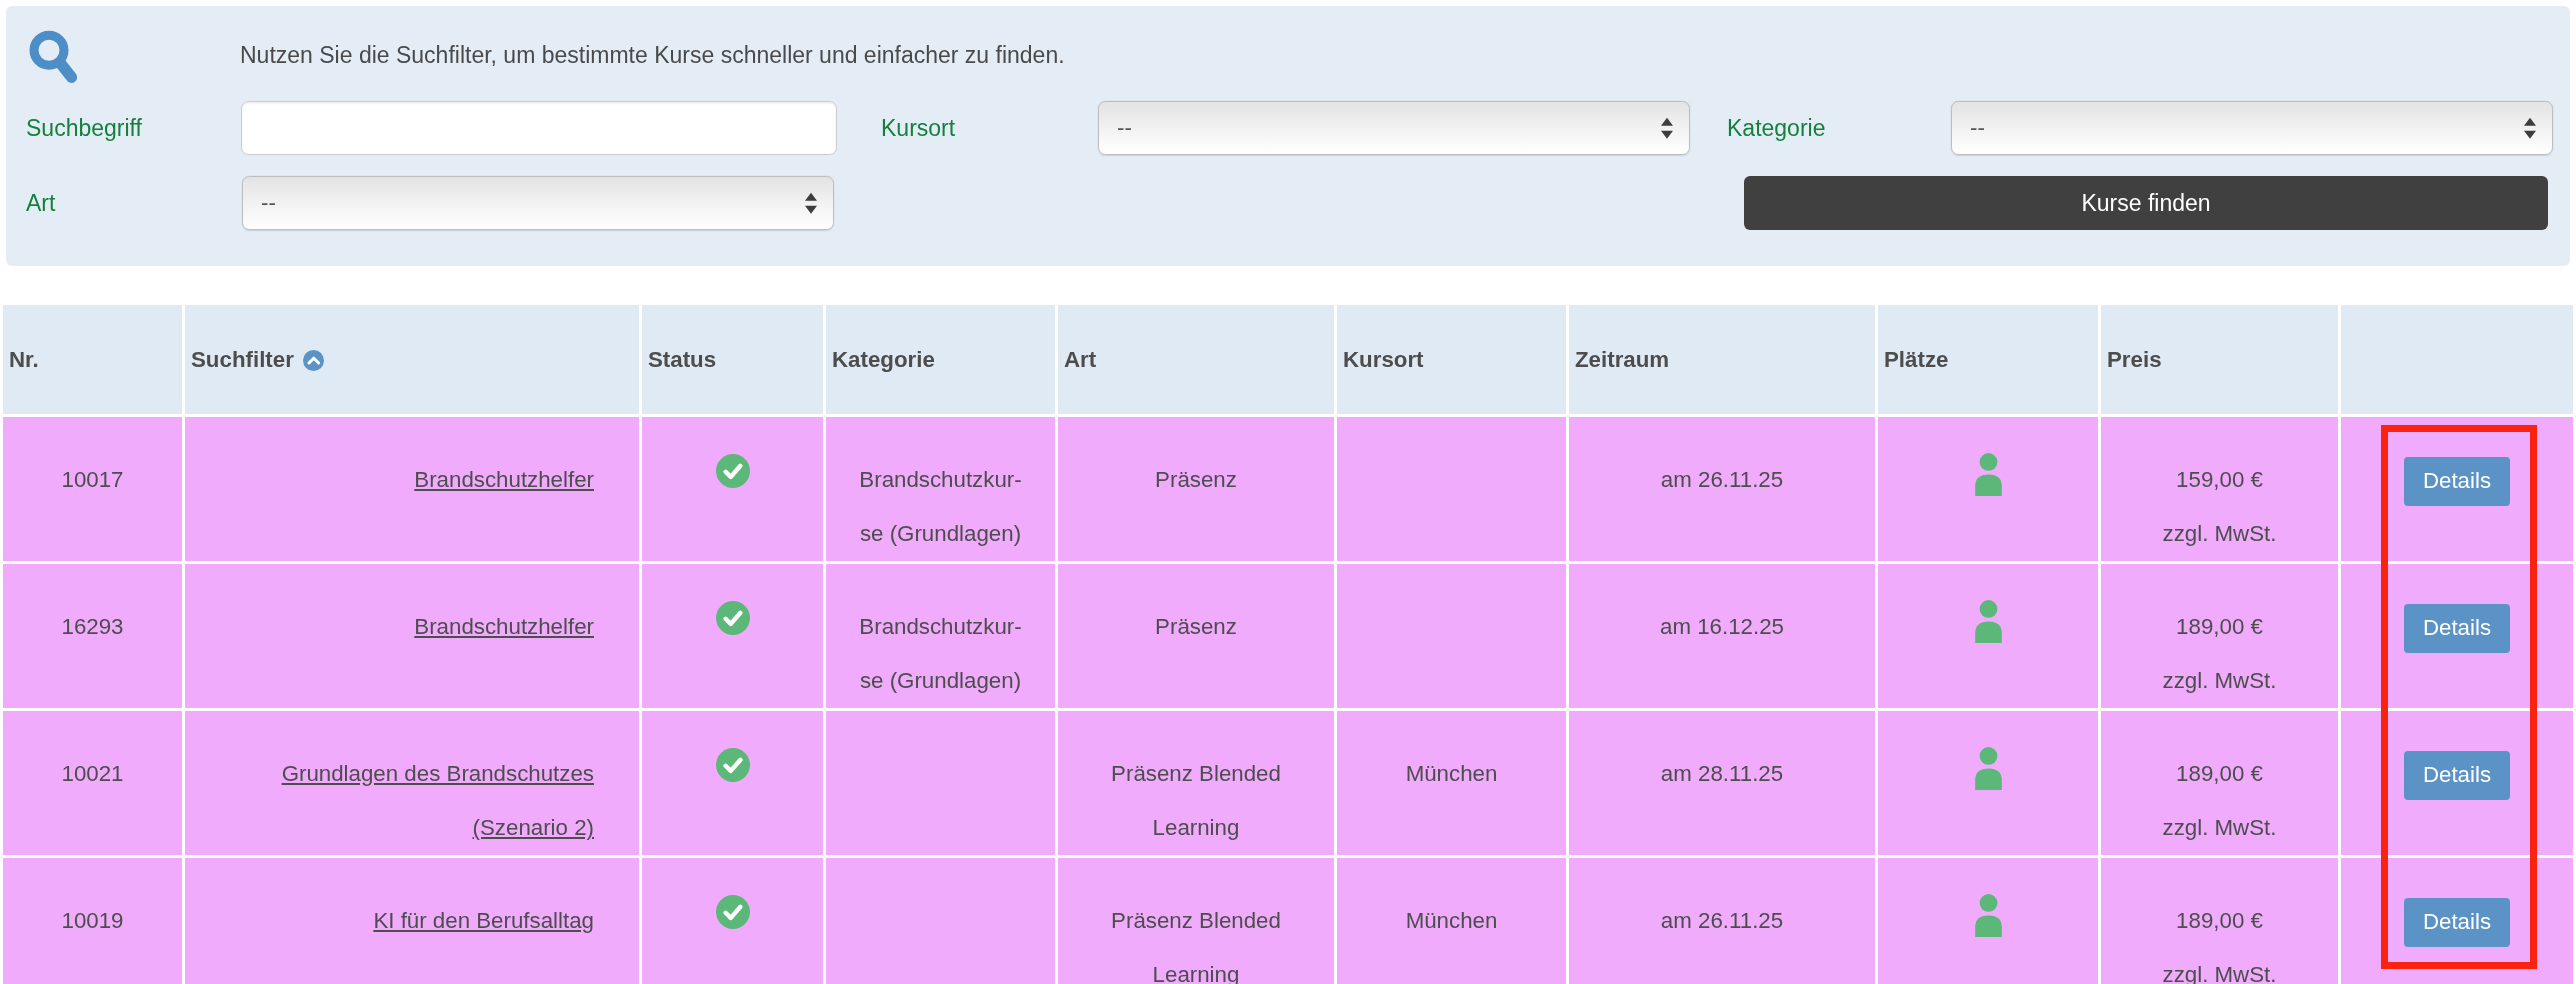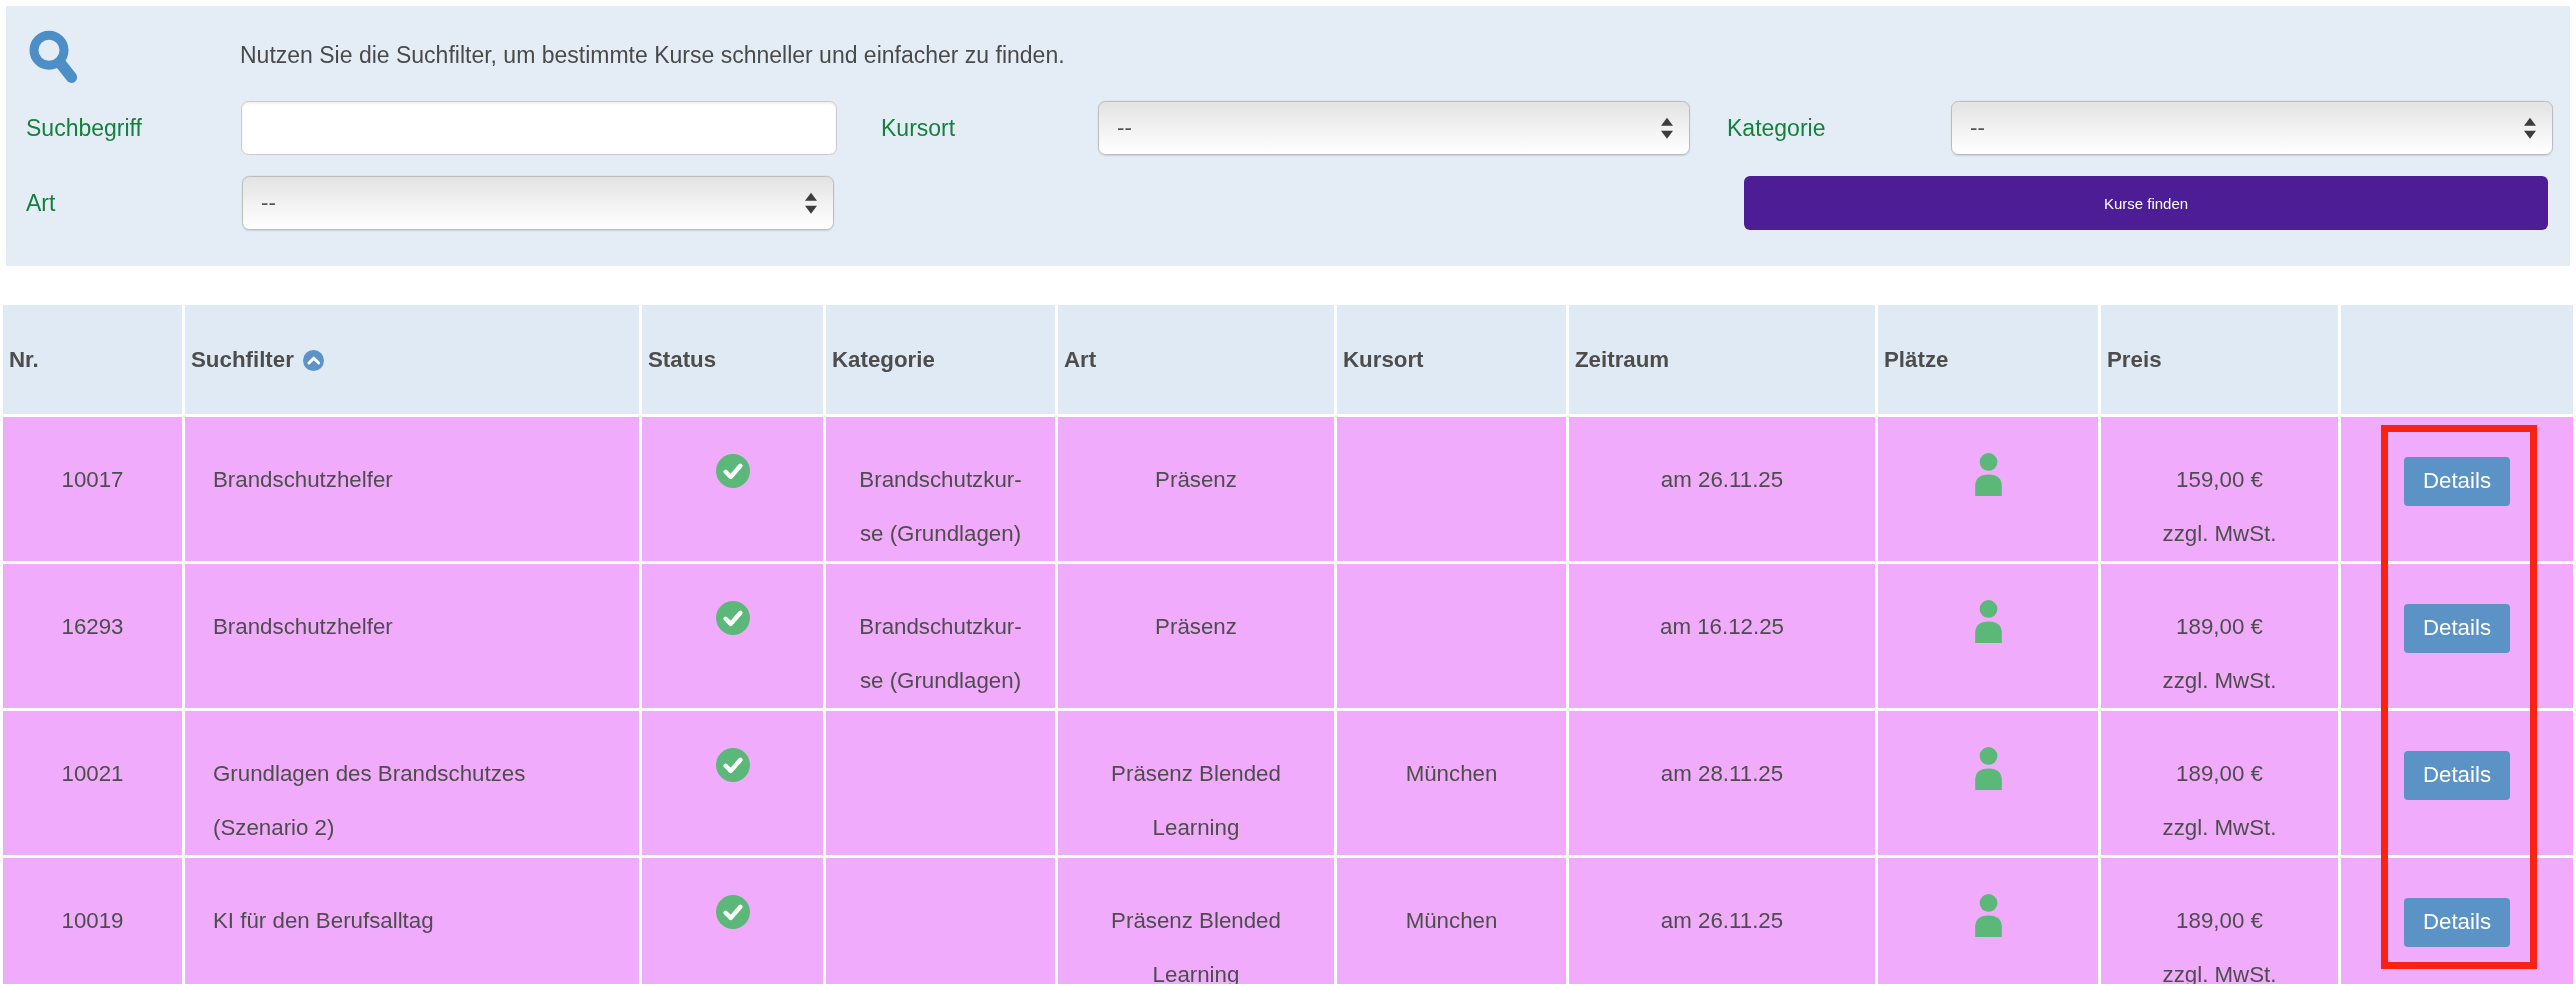--- a/index.html
+++ b/index.html
@@ -5,21 +5,21 @@
   * { box-sizing: border-box; }
   html, body { margin:0; padding:0; }
   body {
     width:2576px; height:984px; overflow:hidden; position:relative;
     background:#ffffff; font-family:"Liberation Sans", sans-serif; color:#4a4a4a;
   }
 
   
   .filter-panel {
     position:absolute; left:6px; top:6px; width:2564px; height:260px;
-    background:#e4edf6; border-radius:0;
+    background:#e4edf6; border-radius:6px;
   }
   .magnifier { position:absolute; left:22.3px; top:24px; }
   .intro { position:absolute; left:234px; top:34px; font-size:23px; line-height:30px; color:#4a4a4a; }
   .flabel { position:absolute; font-size:23px; height:54px; line-height:54px; color:#15803d; white-space:nowrap; }
   #lbl-suchbegriff { left:20px;   top:95px; }
   #lbl-kursort     { left:875px; top:95px; }
   #lbl-kategorie   { left:1721px; top:95px; }
   #lbl-art         { left:20px;   top:170px; }
 
   .text-input {
@@ -38,38 +38,38 @@
   }
   #sel-kursort   { left:1092px; width:592px; }
   #sel-kategorie { left:1945px; width:602px; }
   #sel-art       { left:236px;  top:170px; width:592px; }
   .arrows { position:absolute; right:16.4px; top:50%; transform:translateY(-50%); display:flex; flex-direction:column; gap:4.5px; }
   .arrow-up   { width:0; height:0; border-left:6.7px solid transparent; border-right:6.7px solid transparent; border-bottom:8.2px solid #3d3d3d; }
   .arrow-down { width:0; height:0; border-left:6.7px solid transparent; border-right:6.7px solid transparent; border-top:8.2px solid #3d3d3d; }
 
   .find-btn {
     position:absolute; left:1738px; top:170px; width:804px; height:54px;
-    background:#4c1d95; border:none; border-radius:6px;
-    color:#ffffff; font-size:15px; font-family:inherit; cursor:pointer;
+    background:#404040; border:none; border-radius:6px;
+    color:#ffffff; font-size:23px; font-family:inherit; cursor:pointer;
   }
 
   
   table.courses {
     position:absolute; left:0; top:302px; width:2576px;
     border-collapse:separate; border-spacing:3px; table-layout:fixed;
   }
   .courses th {
     height:109px; background:#e0eaf4; font-size:22.3px; font-weight:bold;
     color:#4d4d4d; text-align:left; vertical-align:middle; padding:0 6px;
   }
   .courses td {
     height:143px; background:#f0abfc; font-size:22.3px; color:#4d4d4d;
     text-align:center; vertical-align:top; padding:36px 7.4px 0 7.4px; line-height:54px;
   }
-  .courses td.kurstitel { text-align:left; padding-left:28px; padding-right:45px; }
+  .courses td.kurstitel { text-align:right; padding-left:28px; padding-right:45px;text-decoration:underline; }
   .cell-line { display:block; }
 
   .sort-badge {
     display:inline-block; width:21.6px; height:21.6px; border-radius:50%;
     background:#5b93c6; vertical-align:middle; margin-left:9px; cursor:pointer;
   }
   .icon-middle { vertical-align:middle; }
 
   .details-btn {
     display:inline-block; width:106px; height:49px; background:#5b93c6;

